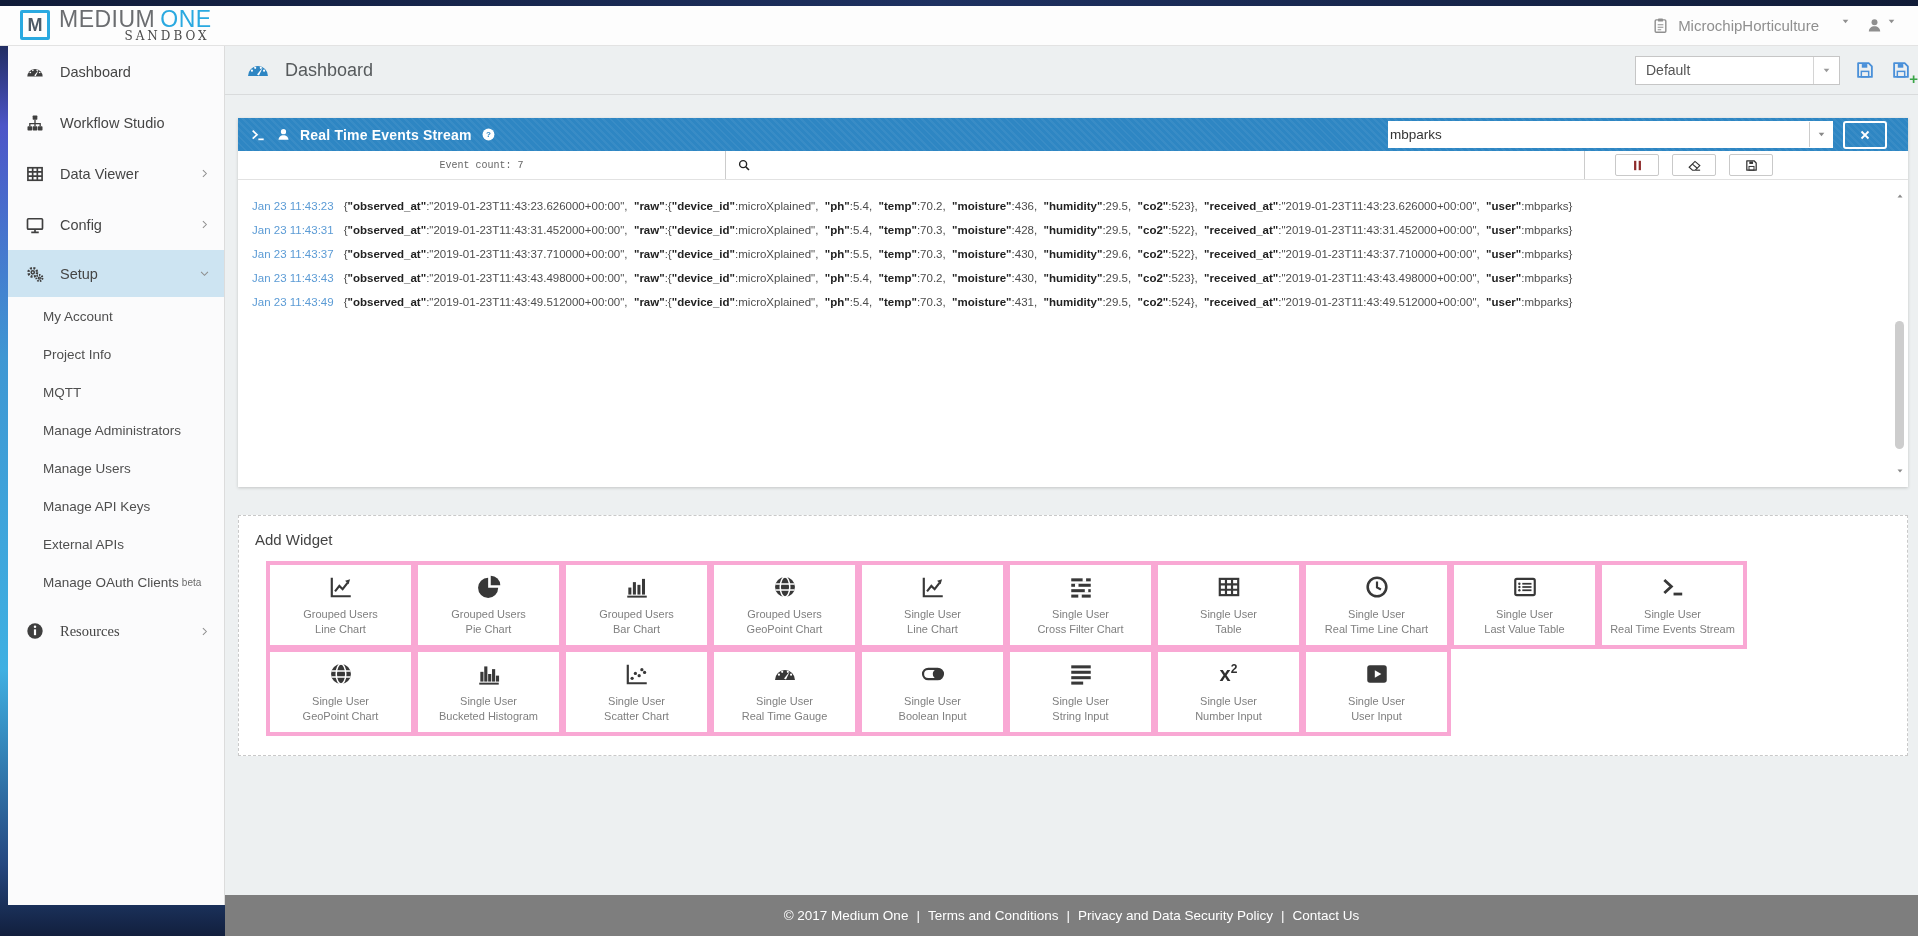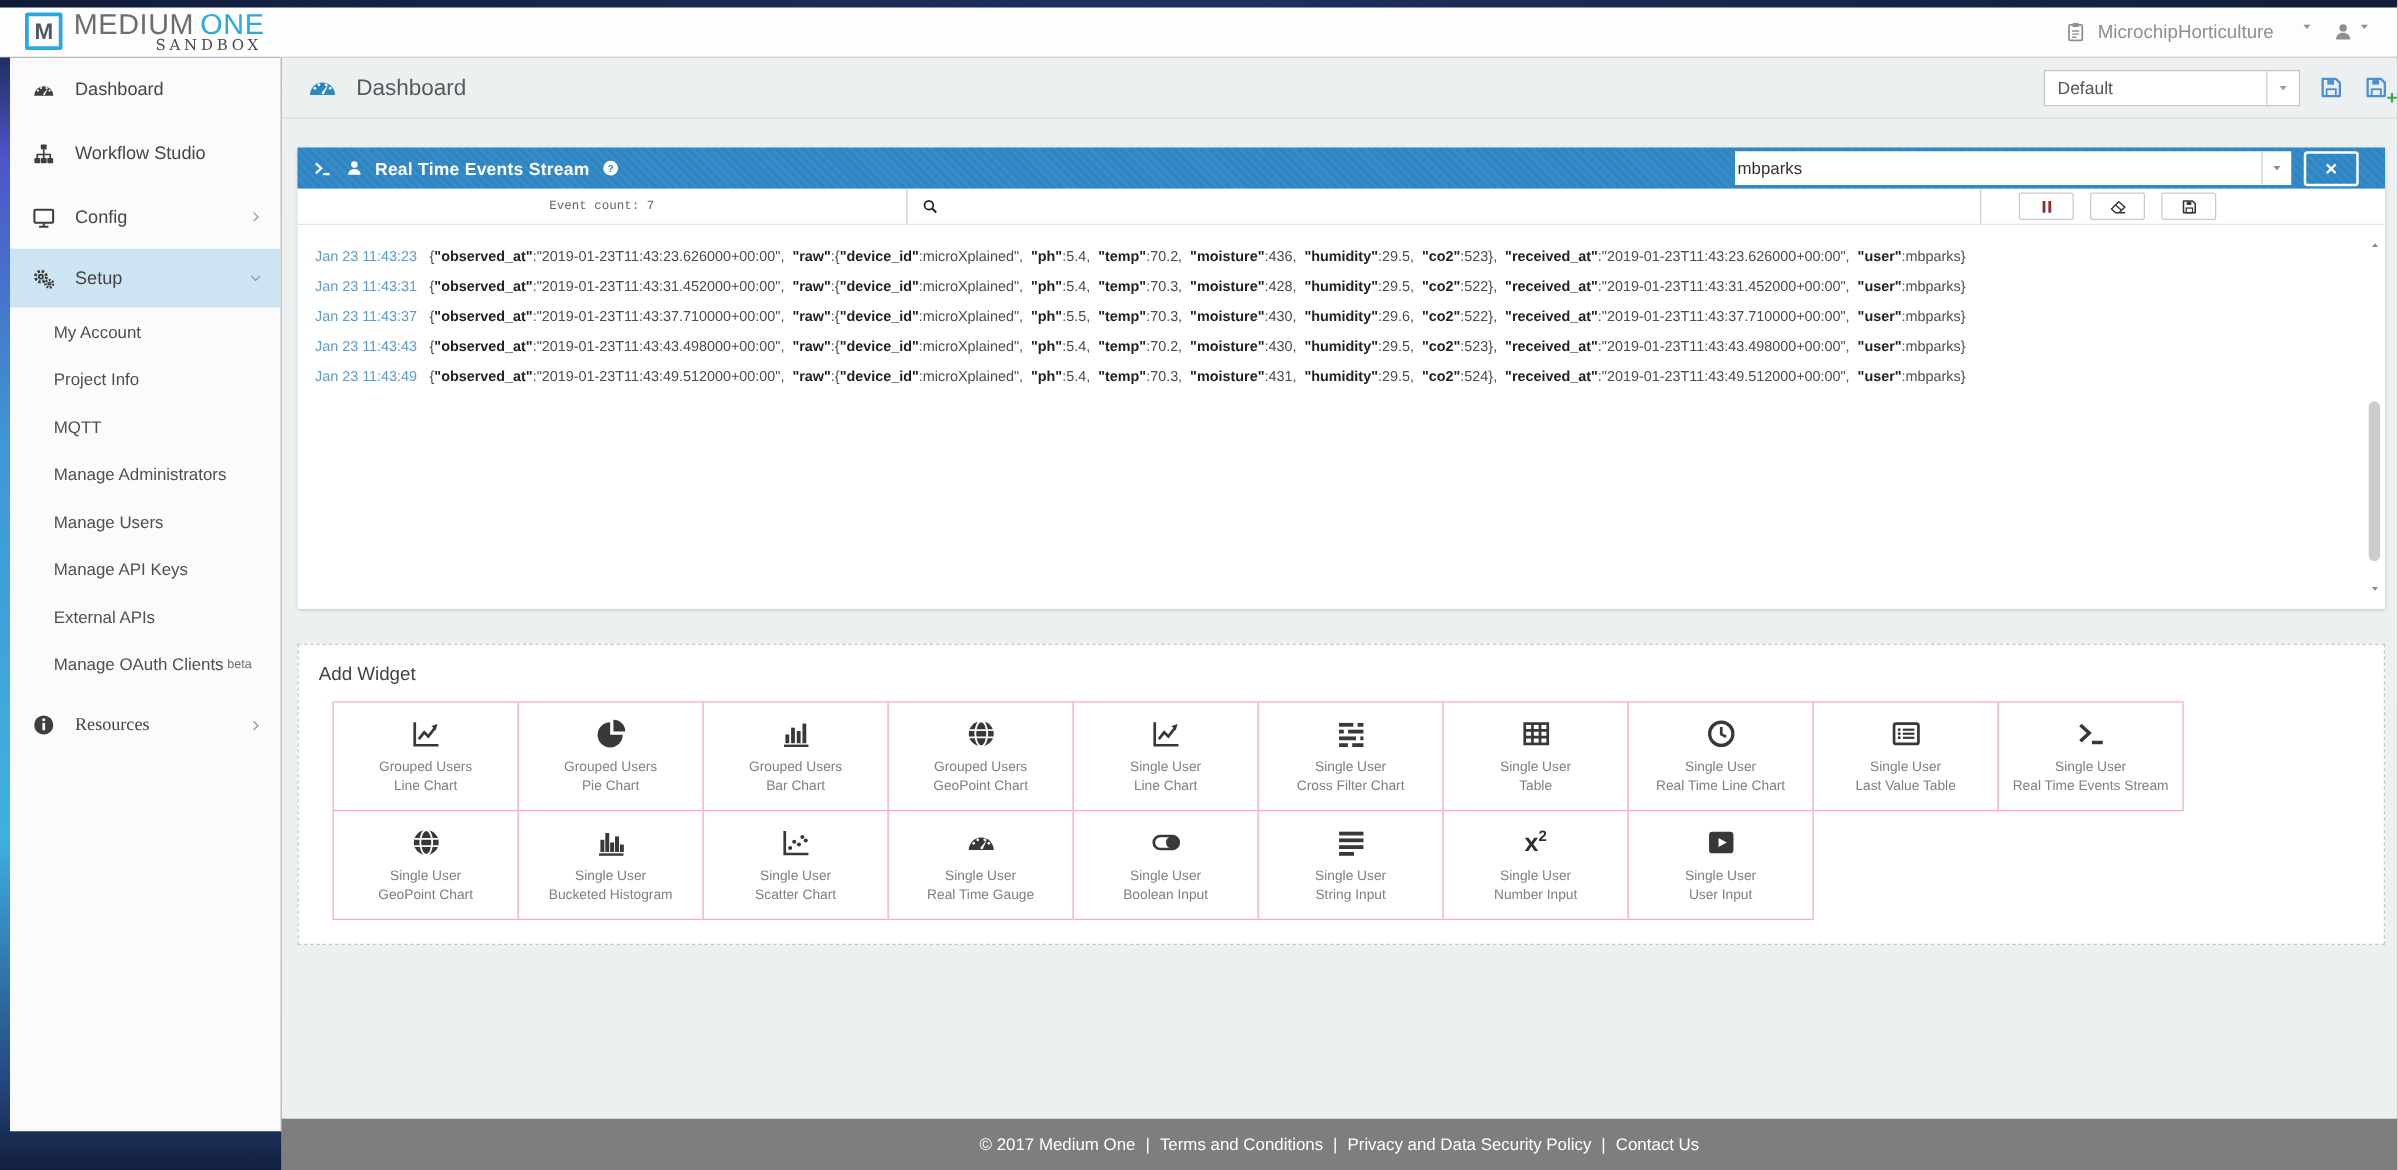--- a/index.html
+++ b/index.html
@@ -102,21 +102,21 @@
   .vs-up { top:8px; } .vs-down { bottom:8px; }
   .vs-thumb { position:absolute; left:3px; top:140px; width:9px; height:128px; background:#cdcdcd; border-radius:5px; cursor:grab; }
 
   
   .add-widget { position:absolute; top:420px; left:13px; right:10px; height:241px; background:#fff;
                 border:1px dashed #c9c9c9; }
   .aw-title { font-size:15px; color:#444; padding:15px 0 0 16px; }
   .tile-rows { margin:13px 0 0 27px; }
   .tile-row { display:flex; }
   .tile-row + .tile-row { margin-top:-1px; }
-  .tile { width:149px; height:88px; border:1px solid #f9a8d4; background:#fff; display:flex; flex-direction:column;
+  .tile { width:149px; height:88px; border:4px solid #f9a8d4; background:#fff; display:flex; flex-direction:column;
           align-items:center; justify-content:center; cursor:pointer; }
   .tile + .tile { margin-left:-1px; }
   .tile-icon { width:26px; height:26px; color:#383838; margin-bottom:7px; display:flex; align-items:center; justify-content:center;}
   .tile-l1, .tile-l2 { font-size:11px; color:#7f7f7f; line-height:15px; text-align:center; }
   .xsq { font-weight:bold; font-size:20px; color:#2f2f2f; line-height:1; }
   .xsq sup { font-size:12px; }
 
   .sicon, .side-icon, .tile-icon, .pg-icon, .save-ic, .sh-terminal, .sh-user, .sh-help, .search-ic, .side-chevron, .hdr-ic { display:inline-flex; }
   .sicon svg, .side-icon svg, .tile-icon svg, .pg-icon svg, .save-ic svg, .sh-terminal svg, .sh-user svg, .sh-help svg,
   .search-ic svg, .side-chevron svg, .hdr-ic svg { width:100%; height:100%; display:block; }
@@ -198,20 +198,36 @@
                   <rect x="15.4" y="16" width="5.6" height="5" rx="0.8"></rect>
                 </g>
                 <path d="M12 8V12.7M5.8 16V12.7H18.2V16M12 12.7V16" stroke="currentColor" stroke-width="1.6" fill="none"></path>
               </svg>
             </span>
             <span class="side-label">Workflow Studio</span>
           </div>
           <div class="side-item">
             <span class="side-icon">
               <svg viewBox="0 0 24 24">
+                <g stroke="currentColor" stroke-width="2" fill="none">
+                  <rect x="3.5" y="4.5" width="17" height="15"></rect>
+                  <path d="M3.5 9.5H20.5M3.5 14.5H20.5M9.2 4.5V19.5M14.8 4.5V19.5"></path>
+                </g>
+              </svg>
+            </span>
+            <span class="side-label">Data Viewer</span>
+            <span class="side-chevron">
+              <svg viewBox="0 0 24 24">
+                <path d="M8.5 4.5L16 12L8.5 19.5" stroke="currentColor" stroke-width="2.2" fill="none"></path>
+              </svg>
+            </span>
+          </div>
+          <div class="side-item">
+            <span class="side-icon">
+              <svg viewBox="0 0 24 24">
                 <rect x="3" y="4.5" width="18" height="12.5" rx="1.2" stroke="currentColor" stroke-width="2" fill="none"></rect>
                 <path d="M12 17V20M7.5 20.8H16.5" stroke="currentColor" stroke-width="2" fill="none"></path>
               </svg>
             </span>
             <span class="side-label">Config</span>
             <span class="side-chevron">
               <svg viewBox="0 0 24 24">
                 <path d="M8.5 4.5L16 12L8.5 19.5" stroke="currentColor" stroke-width="2.2" fill="none"></path>
               </svg>
             </span>

